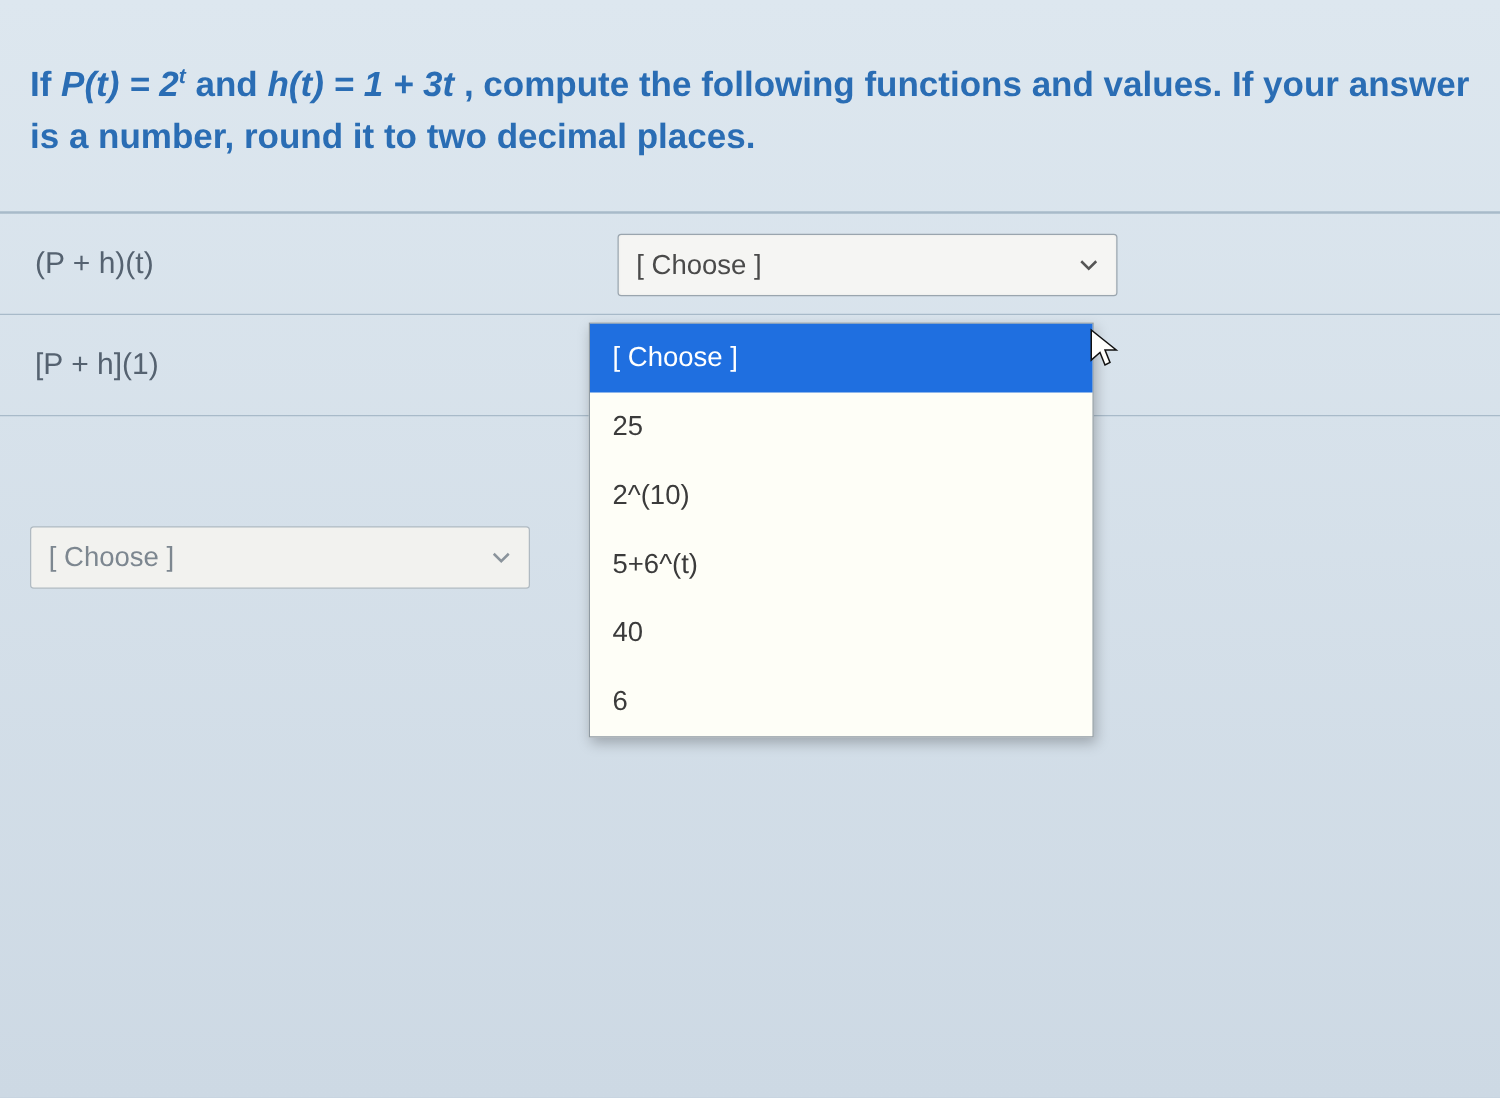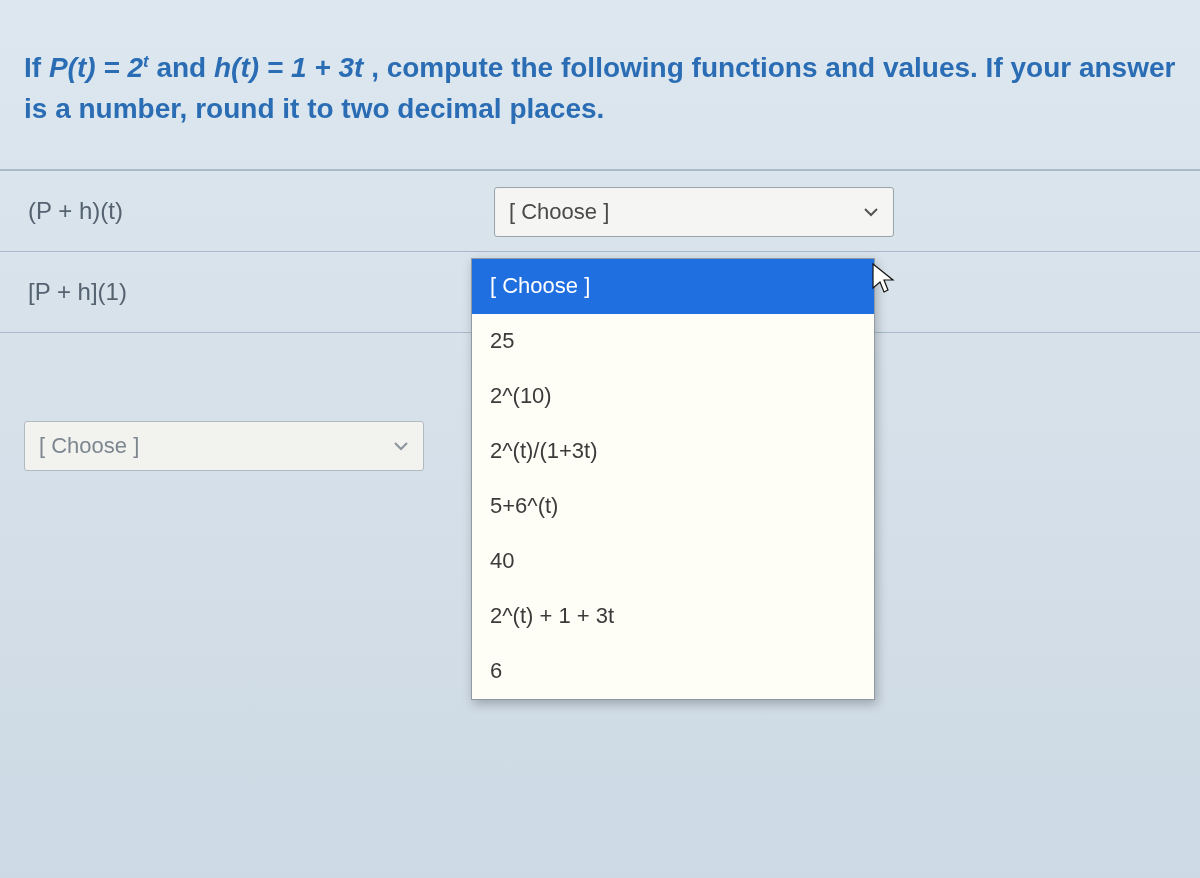--- a/index.html
+++ b/index.html
@@ -183,30 +183,24 @@
     <div class="option highlight">
       <span>[ Choose ]</span>
     </div>
     <div class="option">
       <span>25</span>
     </div>
     <div class="option">
       <span>2^(10)</span>
     </div>
     <div class="option">
-      <span>2^(t)/(1+3t)</span>
-    </div>
-    <div class="option">
       <span>5+6^(t)</span>
     </div>
     <div class="option">
       <span>40</span>
-    </div>
-    <div class="option">
-      <span>2^(t) + 1 + 3t</span>
     </div>
     <div class="option">
       <span>6</span>
     </div>
   </div>
 
   <div class="cursor">
     <svg width="28" height="34" viewBox="0 0 28 34">
       <path d="M3 2 L3 26 L10 20 L14 30 L18 28 L14 18 L23 18 Z" fill="#fefefc" stroke="#111" stroke-width="1.2"></path>
     </svg>

